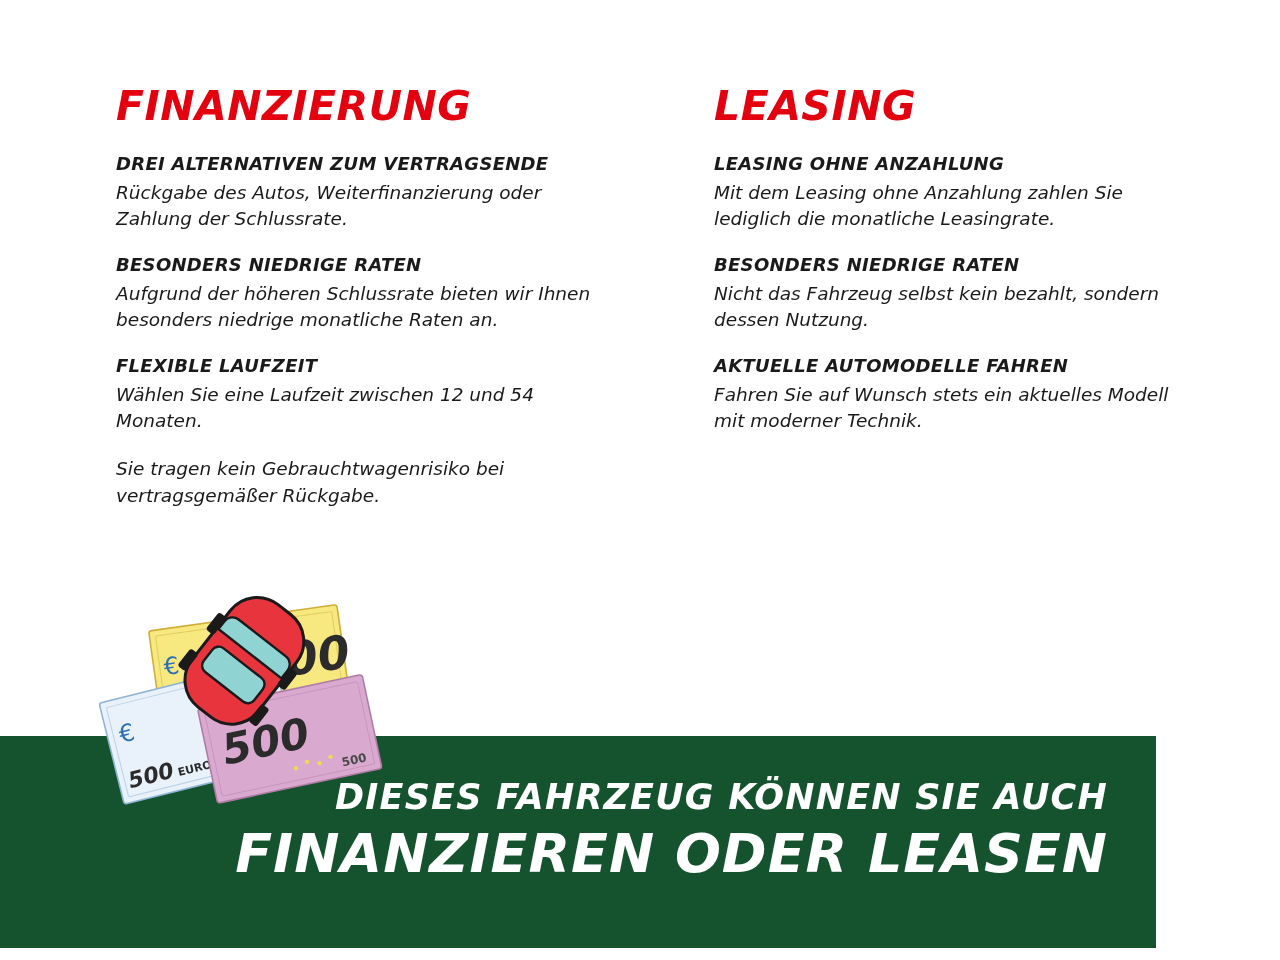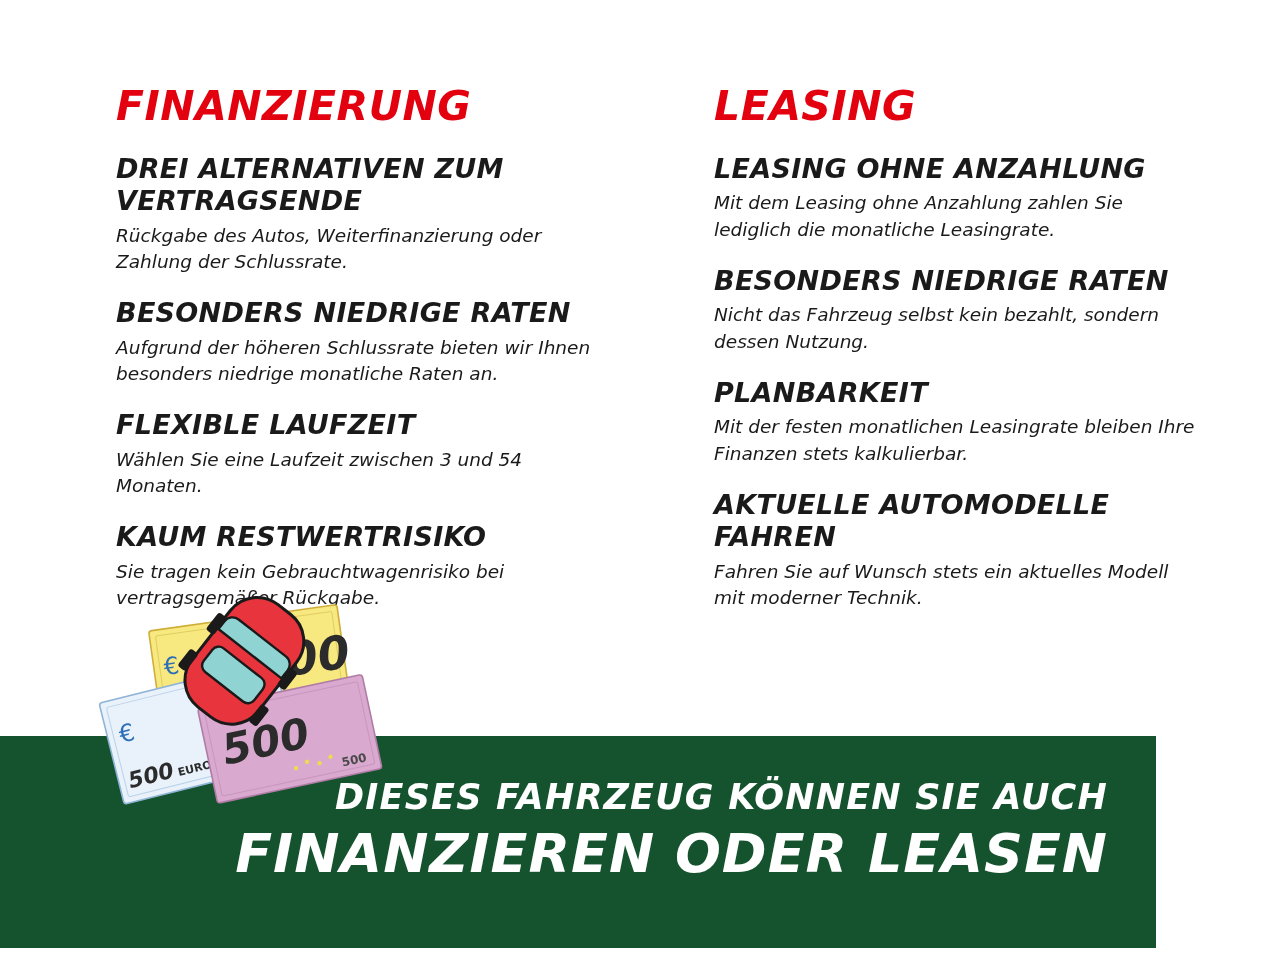--- a/index.html
+++ b/index.html
@@ -61,21 +61,21 @@
   .block {
     margin-bottom: 22px;
   }
   .block:last-child {
     margin-bottom: 0;
   }
   .block-head {
     color: #1a1a1a;
     font-weight: bold;
     font-style: italic;
-    font-size: 27px;
+    font-size: 18px;
     letter-spacing: 0.3px;
     line-height: 1.2;
     margin: 16px 0 5px 0;
     text-transform: uppercase;
   }
   .block-body {
     color: #1a1a1a;
     font-size: 18.5px;
     font-style: italic;
     line-height: 1.42;
@@ -149,46 +149,41 @@
         <p class="block-body">Rückgabe des Autos, Weiterfinanzierung oder Zahlung der Schlussrate.</p>
       </div>
 
       <div class="block">
         <h3 class="block-head">BESONDERS NIEDRIGE RATEN</h3>
         <p class="block-body">Aufgrund der höheren Schlussrate bieten wir Ihnen besonders niedrige monatliche Raten an.</p>
       </div>
 
       <div class="block">
         <h3 class="block-head">FLEXIBLE LAUFZEIT</h3>
-        <p class="block-body">Wählen Sie eine Laufzeit zwischen 3 und 54 Monaten.</p>
-      </div>
-
-      <div class="block">
-        <h3 class="block-head">KAUM RESTWERTRISIKO</h3>
+        <p class="block-body">Wählen Sie eine Laufzeit zwischen 12 und 54 Monaten.</p>
+      </div>
+
+      <div class="block">
         <p class="block-body">Sie tragen kein Gebrauchtwagenrisiko bei vertragsgemäßer Rückgabe.</p>
       </div>
     </div>
 
     <div class="col col-right">
       <h2 class="col-title">Leasing</h2>
 
       <div class="block">
         <h3 class="block-head">LEASING OHNE ANZAHLUNG</h3>
         <p class="block-body">Mit dem Leasing ohne Anzahlung zahlen Sie lediglich die monatliche Leasingrate.</p>
       </div>
 
       <div class="block">
         <h3 class="block-head">BESONDERS NIEDRIGE RATEN</h3>
         <p class="block-body">Nicht das Fahrzeug selbst kein bezahlt, sondern dessen Nutzung.</p>
       </div>
 
-      <div class="block">
-        <h3 class="block-head">PLANBARKEIT</h3>
-        <p class="block-body">Mit der festen monatlichen Leasingrate bleiben Ihre Finanzen stets kalkulierbar.</p>
-      </div>
 
       <div class="block">
         <h3 class="block-head">AKTUELLE AUTOMODELLE FAHREN</h3>
         <p class="block-body">Fahren Sie auf Wunsch stets ein aktuelles Modell mit moderner Technik.</p>
       </div>
     </div>
   </div>
 
   <div class="banner">
     <div class="banner-inner">

